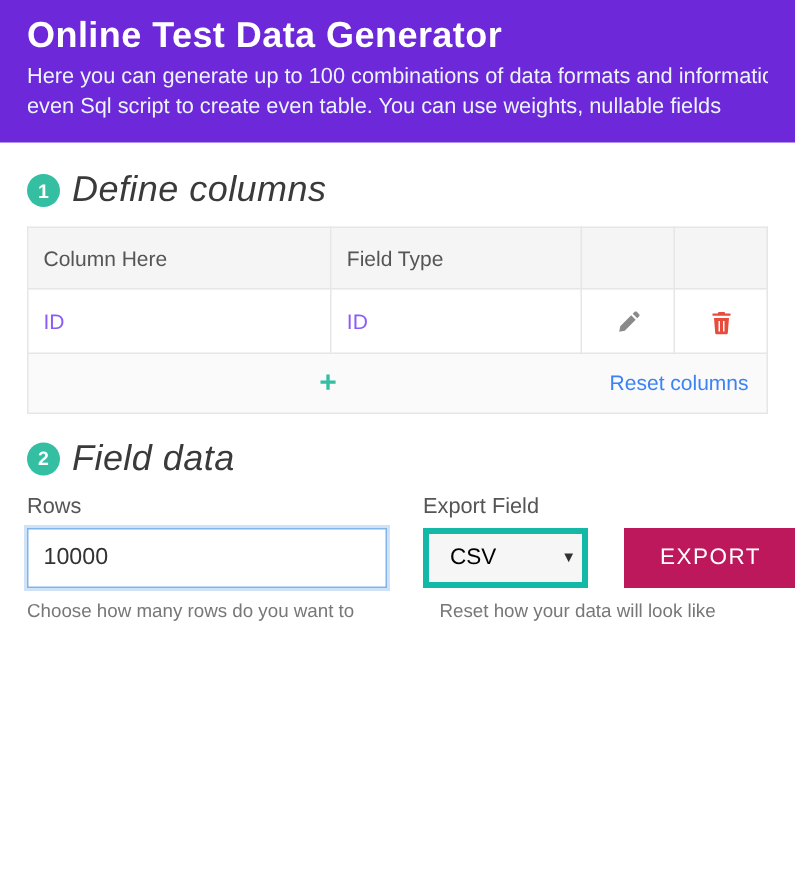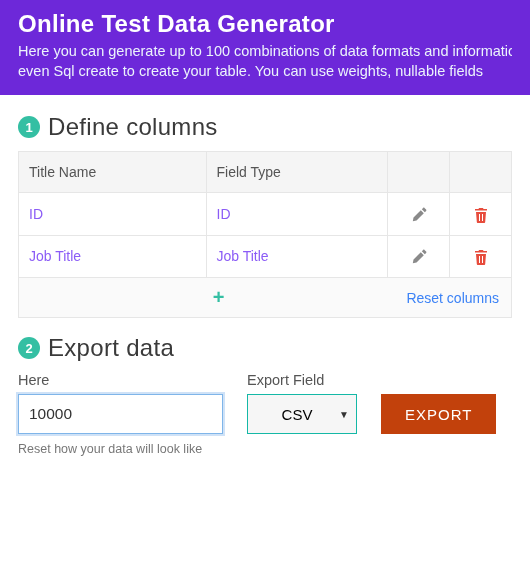--- a/index.html
+++ b/index.html
@@ -3,87 +3,76 @@
 <meta charset="utf-8">
 <style>
 * { box-sizing: border-box; margin: 0; padding: 0; }
 body { font-family: "Segoe UI", Arial, sans-serif; width: 530px; height: 584px; overflow: hidden; background: #fff; color: #333; }
 .banner { background: #6d28d9; color: #fff; padding: 10px 18px 14px 18px; }
 .banner h1 { font-size: 24px; font-weight: 600; margin-bottom: 4px; letter-spacing: 0.3px; }
 .banner p { font-size: 14.5px; line-height: 1.35; color: #ecf3fc; white-space: nowrap; overflow: hidden; }
 .content { padding: 18px; }
 .section-h { display: flex; align-items: center; gap: 8px; margin-bottom: 10px; }
 .step-num { background: #34bfa3; color: #fff; width: 22px; height: 22px; border-radius: 50%; display: inline-flex; align-items: center; justify-content: center; font-size: 13px; font-weight: 600; }
-.section-h h2 { font-size: 24px; font-weight: 400; color: #3a3a3a; letter-spacing: 0.3px; }
+.section-h h2 { font-size: 24px; font-weight: 400; color: #3a3a3a; letter-spacing: 0.3px; font-style: italic; }
 table { width: 100%; border-collapse: collapse; margin-bottom: 0; }
 th, td { border: 1px solid #e6e6e6; padding: 12px 10px; text-align: left; font-size: 14px; font-weight: 400; color: #8b5cf6; }
 thead th { background: #f5f5f5; color: #555; font-weight: 400; }
 .icon-cell { text-align: center; width: 62px; }
 .icon-svg { width: 16px; height: 16px; display: inline-block; vertical-align: middle; }
 .edit-svg { fill: #8a8a8a; }
 .trash-svg { fill: #e74c3c; }
 .table-footer { display: flex; align-items: center; border: 1px solid #e6e6e6; border-top: none; background: #fafafa; padding: 8px 12px; }
 .add-wrap { flex: 1; text-align: center; }
 .add-btn { color: #34bfa3; font-size: 20px; font-weight: 600; cursor: pointer; background: none; border: none; }
 .reset-link { color: #3b82f6; font-size: 14px; cursor: pointer; background: none; border: none; }
 .export-section { margin-top: 16px; }
 .form-row { display: flex; gap: 24px; margin-top: 8px; align-items: flex-start; }
 .form-group { display: flex; flex-direction: column; }
 .form-group label { font-size: 14.5px; color: #555; margin-bottom: 6px; }
-.rows-input { width: 205px; height: 40px; border: 1px solid #7fb5e9; outline: 2px solid #cfe2f7; padding: 0 10px; font-size: 15.5px; color: #333; }
+.rows-input { width: 240px; height: 40px; border: 1px solid #7fb5e9; outline: 2px solid #cfe2f7; padding: 0 10px; font-size: 15.5px; color: #333; }
 .select-wrap { position: relative; width: 110px; }
-.export-select { width: 100%; height: 40px; border: 1px solid #14b8a6; background: #f6f6f6; padding: 0 24px 0 14px; font-size: 15px; text-align: center; appearance: none; -webkit-appearance: none; }
+.export-select { width: 100%; height: 40px; border: 4px solid #14b8a6; background: #f6f6f6; padding: 0 24px 0 14px; font-size: 15px; appearance: none; -webkit-appearance: none; }
 .select-caret { position: absolute; right: 8px; top: 50%; transform: translateY(-50%); pointer-events: none; font-size: 10px; color: #333; }
-.export-btn { background: #c2410c; color: #fff; border: none; height: 40px; padding: 0 24px; font-size: 15px; letter-spacing: 1px; cursor: pointer; margin-top: 22px; }
+.export-btn { background: #be185d; color: #fff; border: none; height: 40px; padding: 0 24px; font-size: 15px; letter-spacing: 1px; cursor: pointer; margin-top: 22px; }
 .hints { display: flex; gap: 24px; margin-top: 8px; }
 .hint { font-size: 12.5px; color: #777; }
 .hint.rows { width: 251px; white-space: nowrap; overflow: hidden; }
 .hint.type { white-space: nowrap; overflow: hidden; }
 .edit-btn, .del-btn { background: none; border: none; cursor: pointer; padding: 0; }
 </style>
 </head>
 <body>
 
 <div class="banner">
   <h1>Online Test Data Generator</h1>
   <p>Here you can generate up to 100 combinations of data formats and information</p>
-  <p>even Sql create to create your table. You can use weights, nullable fields</p>
+  <p>even Sql script to create even table. You can use weights, nullable fields</p>
 </div>
 
 <div class="content">
 
   <div class="section-h">
     <span class="step-num">1</span>
     <h2>Define columns</h2>
   </div>
 
   <table>
     <thead>
       <tr>
-        <th>Title Name</th>
+        <th>Column Here</th>
         <th>Field Type</th>
         <th class="icon-cell"></th>
         <th class="icon-cell"></th>
       </tr>
     </thead>
     <tbody id="rows-body">
         <tr>
           <td>ID</td>
           <td>ID</td>
-          <td class="icon-cell"><button class="edit-btn"><span><svg class="icon-svg edit-svg" viewBox="0 0 16 16">
-                  <path d="M11.1 1.6l3.3 3.3-8.6 8.6-3.3.0 0-3.3 8.6-8.6zM2 14h12v1.3H2z" opacity="0"></path>
-                  <path d="M12.1 0.9c.4-.4 1-.4 1.4 0l1.6 1.6c.4.4.4 1 0 1.4l-1.3 1.3-3-3 1.3-1.3zM9.8 3.2l3 3-7.3 7.3-3.7.7.7-3.7 7.3-7.3z"></path>
-                </svg></span></button></td>
-          <td class="icon-cell"><button class="del-btn"><span><svg class="icon-svg trash-svg" viewBox="0 0 16 16">
-                  <path d="M6 1h4l.5 1H14v1.5H2V2h3.5L6 1zM3 5h10l-.8 10c0 .5-.5 1-1 1H4.8c-.5 0-1-.5-1-1L3 5zm3 2v7h1V7H6zm3 0v7h1V7H9z"></path>
-                </svg></span></button></td>
-        </tr>
-        <tr>
-          <td>Job Title</td>
-          <td>Job Title</td>
           <td class="icon-cell"><button class="edit-btn"><span><svg class="icon-svg edit-svg" viewBox="0 0 16 16">
                   <path d="M11.1 1.6l3.3 3.3-8.6 8.6-3.3.0 0-3.3 8.6-8.6zM2 14h12v1.3H2z" opacity="0"></path>
                   <path d="M12.1 0.9c.4-.4 1-.4 1.4 0l1.6 1.6c.4.4.4 1 0 1.4l-1.3 1.3-3-3 1.3-1.3zM9.8 3.2l3 3-7.3 7.3-3.7.7.7-3.7 7.3-7.3z"></path>
                 </svg></span></button></td>
           <td class="icon-cell"><button class="del-btn"><span><svg class="icon-svg trash-svg" viewBox="0 0 16 16">
                   <path d="M6 1h4l.5 1H14v1.5H2V2h3.5L6 1zM3 5h10l-.8 10c0 .5-.5 1-1 1H4.8c-.5 0-1-.5-1-1L3 5zm3 2v7h1V7H6zm3 0v7h1V7H9z"></path>
                 </svg></span></button></td>
         </tr>
       </tbody>
   </table>
@@ -91,38 +80,39 @@
   <div class="table-footer">
     <div class="add-wrap">
       <button class="add-btn">+</button>
     </div>
     <button class="reset-link">Reset columns</button>
   </div>
 
   <div class="export-section">
     <div class="section-h">
       <span class="step-num">2</span>
-      <h2>Export data</h2>
+      <h2>Field data</h2>
     </div>
 
     <div class="form-row">
       <div class="form-group">
-        <label>Here</label>
+        <label>Rows</label>
         <input class="rows-input" type="text" value="10000" style="">
       </div>
       <div class="form-group">
         <label>Export Field</label>
         <div class="select-wrap">
           <select class="export-select">
             <option>CSV</option>
           </select>
           <span class="select-caret">▼</span>
         </div>
       </div>
       <button class="export-btn">EXPORT</button>
     </div>
 
     <div class="hints">
+      <div class="hint rows">Choose how many rows do you want to</div>
       <div class="hint type">Reset how your data will look like</div>
     </div>
   </div>
 
 </div>
 
 </body></html>

